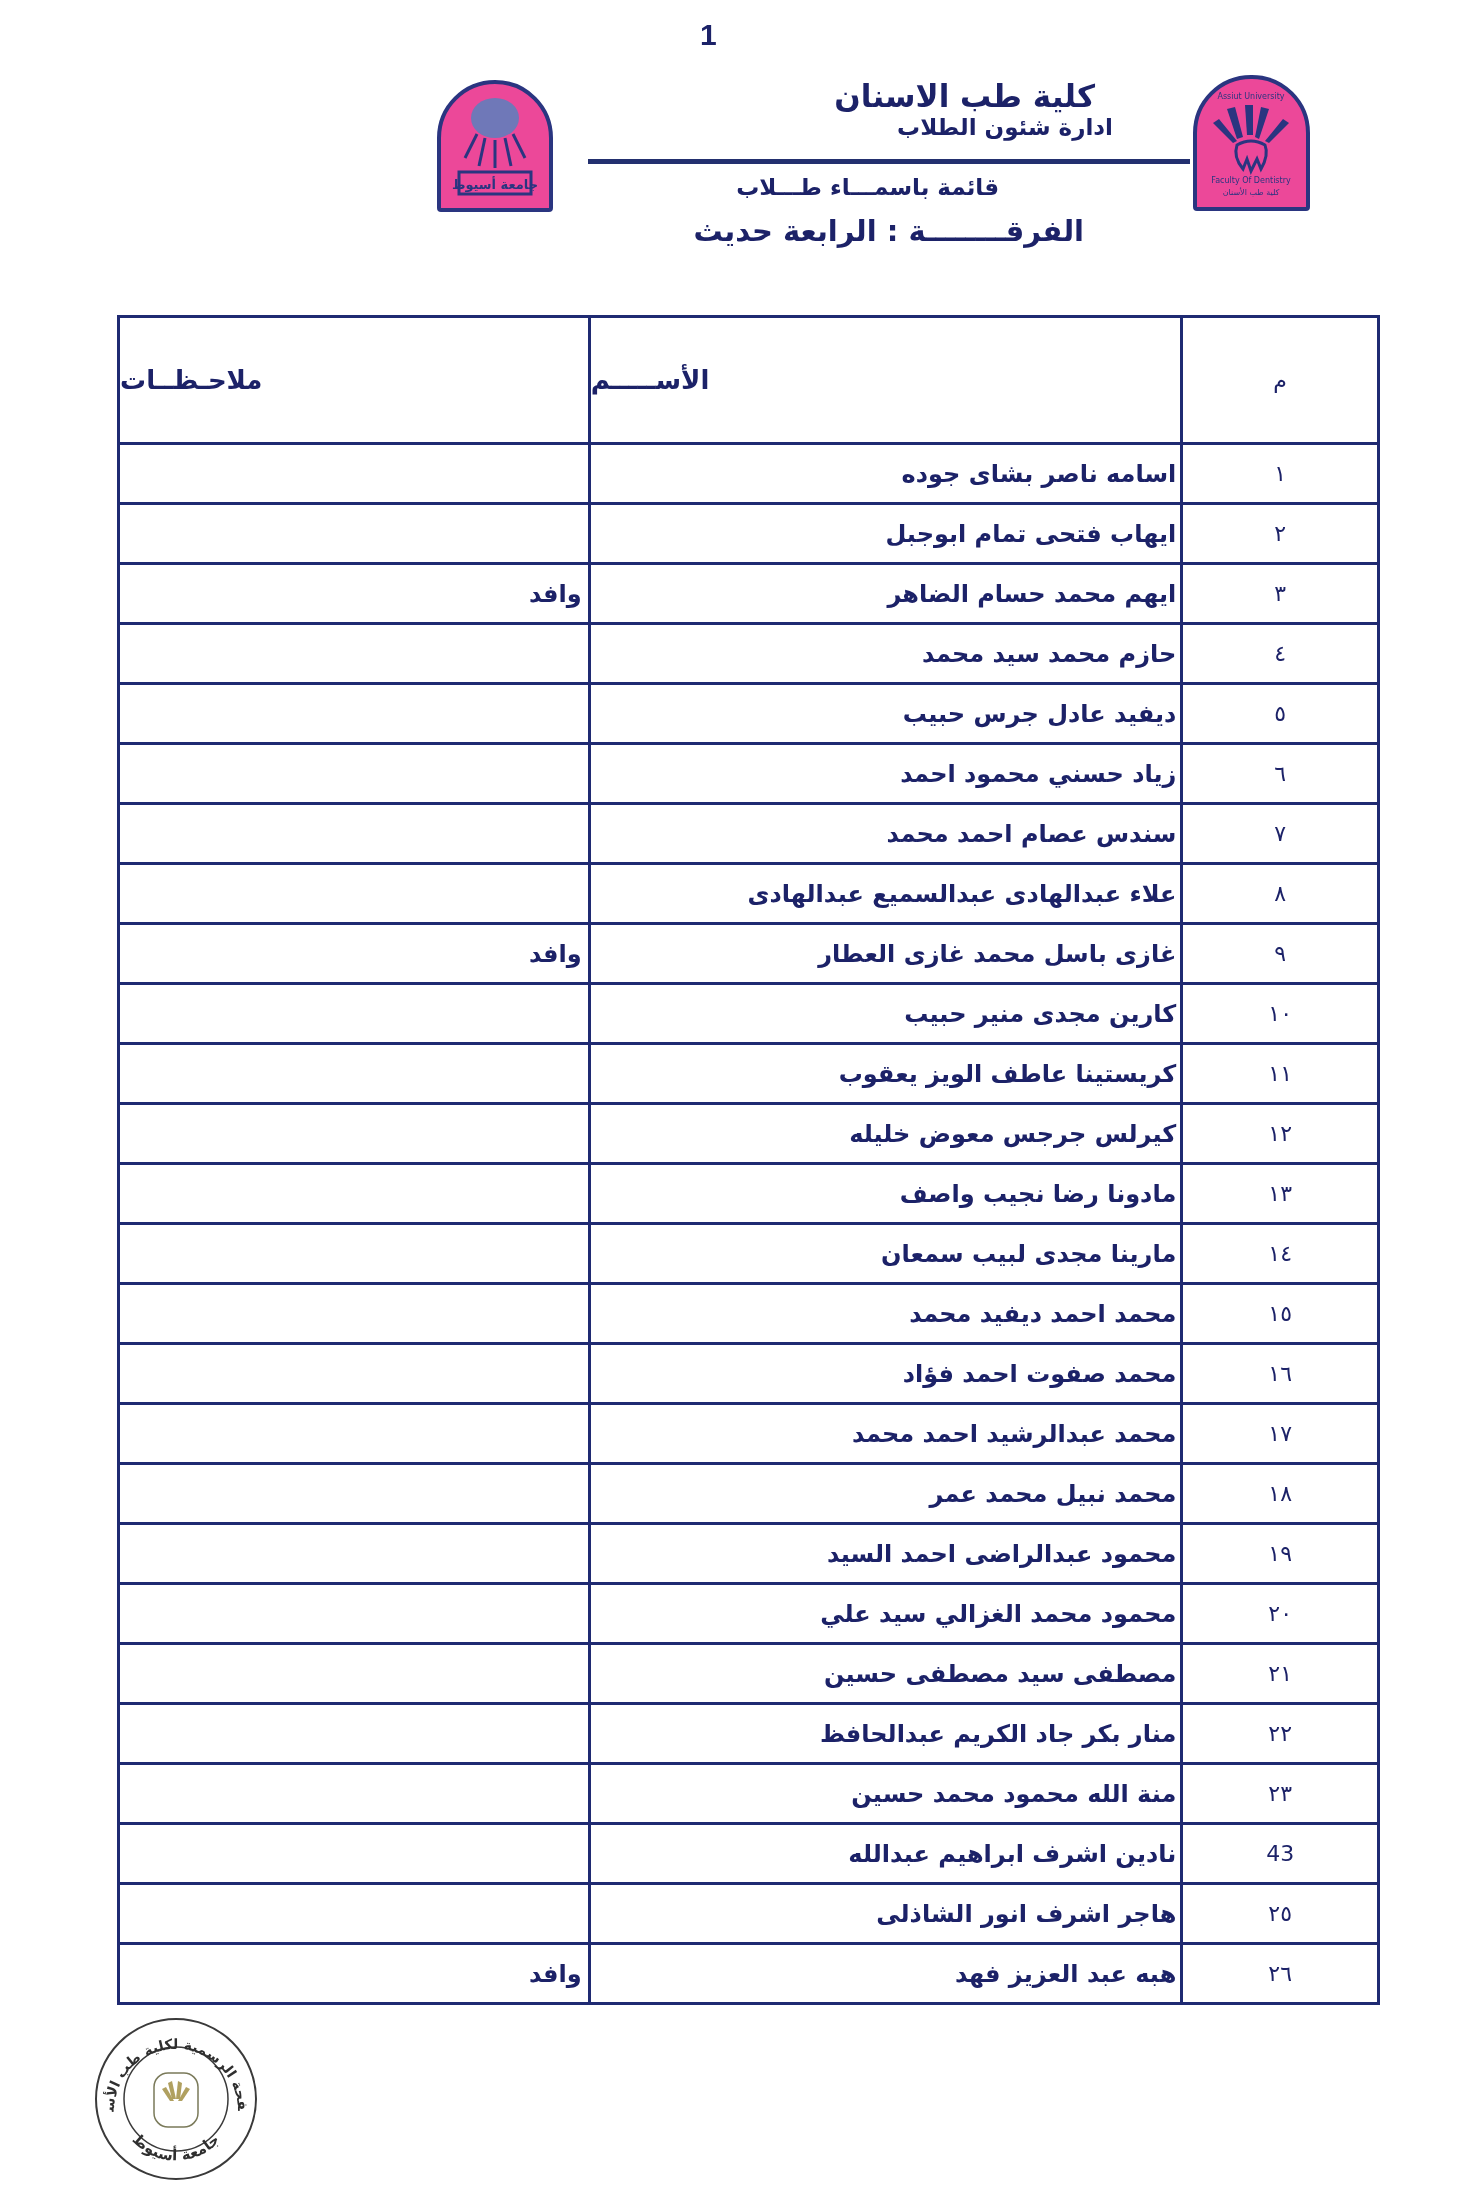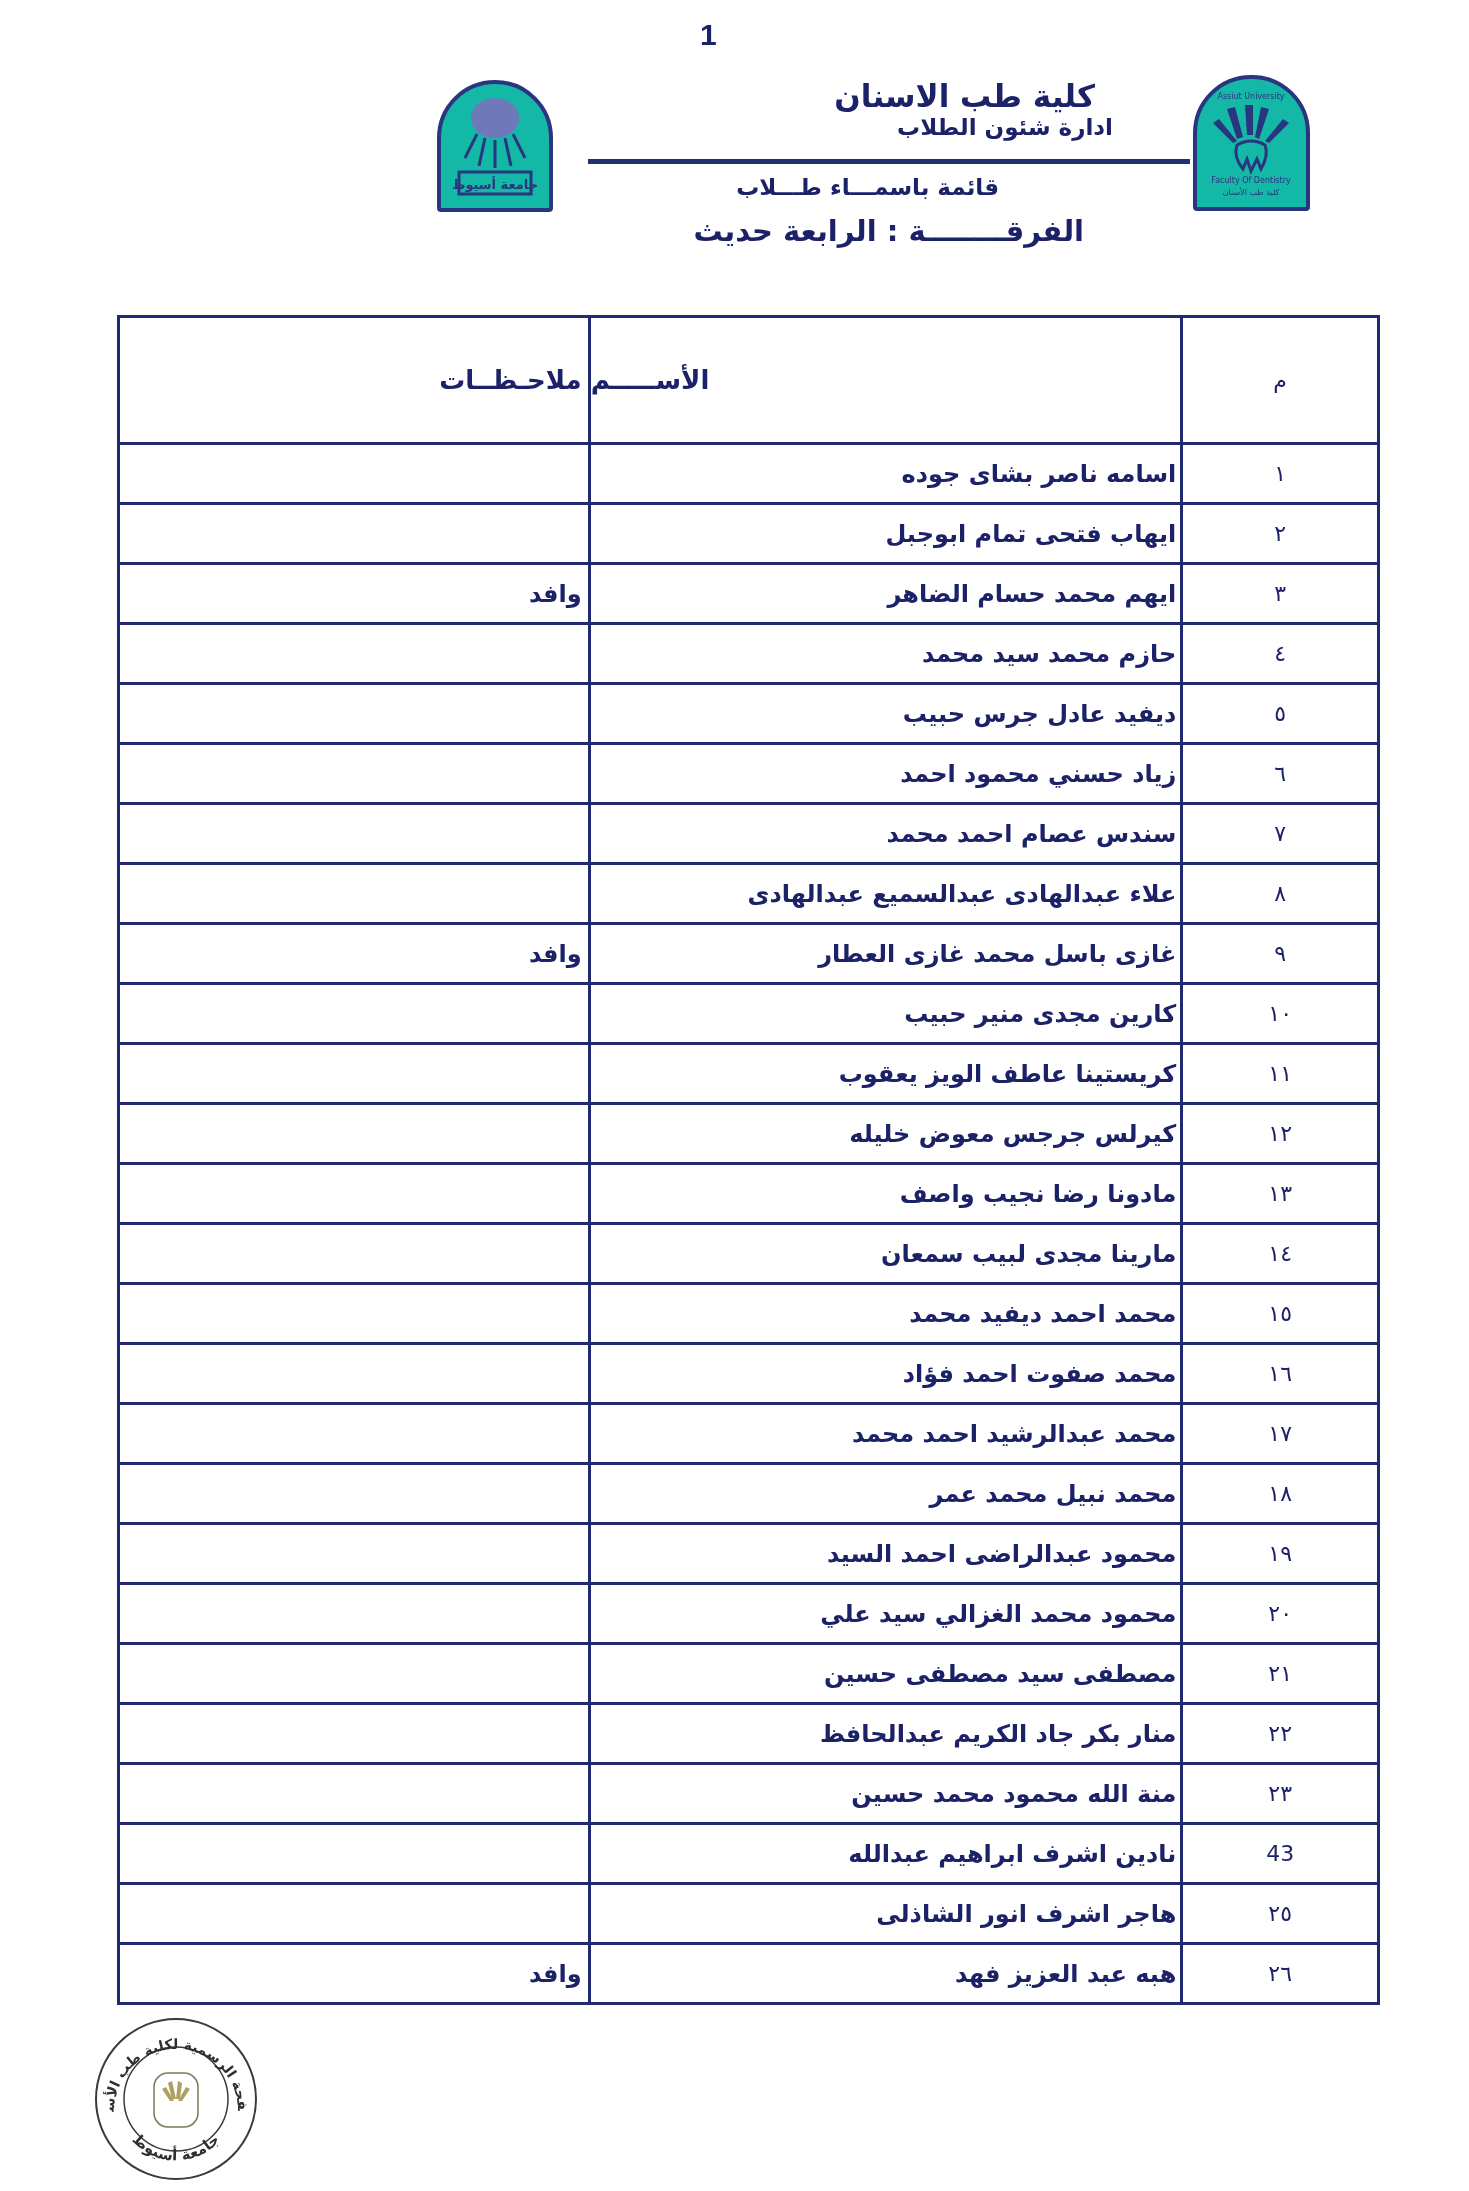--- a/index.html
+++ b/index.html
@@ -6,21 +6,21 @@
   body { width: 1469px; height: 2191px; position: relative; overflow: hidden;
          font-family: "DejaVu Sans", sans-serif; color: #1c2268; }
   .abs { position: absolute; }
   .page-num { left: 700px; top: 18px; font-size: 30px; font-weight: bold; font-family: "Liberation Sans", sans-serif; }
   .hdr { direction: rtl; text-align: right; font-weight: bold; white-space: nowrap; }
   .h1 { right: 374px; top: 78px; font-size: 31px; text-align: center; }
   .h2 { right: 356px; top: 114px; font-size: 23px; }
   .rule { left: 588px; top: 159px; width: 602px; height: 5px; background: #23306f; }
   .h3 { right: 470px; top: 174px; font-size: 23px; }
   .h4 { right: 385px; top: 214px; font-size: 29px; }
-  .logo { border: 4px solid #2a3580; border-radius: 58px 58px 4px 4px; box-sizing: border-box; background: #14b8a6; }
+  .logo { border: 4px solid #2a3580; border-radius: 58px 58px 4px 4px; box-sizing: border-box; background: #ec4899; }
   .logo-left { left: 437px; top: 80px; width: 116px; height: 132px; }
   .logo-right { left: 1193px; top: 75px; width: 117px; height: 136px; }
   .logo svg { width: 100%; height: 100%; display: block; }
   table.roster { position: absolute; left: 117px; top: 315px; width: 1263px;
                  border-collapse: collapse; direction: rtl; }
   table.roster td, table.roster th { border: 3px solid #1f2a72; padding: 0; }
   table.roster th { height: 124px; font-size: 26px; font-weight: bold; }
   table.roster th.num-h { font-weight: normal; font-size: 24px; }
   table.roster td { height: 57px; font-size: 24px; font-weight: bold; }
   .c-num { width: 196px; text-align: center; font-weight: normal !important; font-size: 22px !important; }
@@ -69,21 +69,21 @@
 <div class="abs hdr h2">ادارة شئون الطلاب</div>
 <div class="abs rule"></div>
 <div class="abs hdr h3">قائمة باسمـــاء طـــلاب</div>
 <div class="abs hdr h4">الفرقــــــــة   :  الرابعة حديث</div>
 
 <table class="roster">
   <thead>
     <tr>
       <th class="c-num num-h">م</th>
       <th class="c-name" style="text-align:left">الأســـــم</th>
-      <th class="c-note" style="text-align:right">ملاحـظــات</th>
+      <th class="c-note" style="text-align:left">ملاحـظــات</th>
     </tr>
   </thead>
   <tbody id="roster-body">
       <tr>
         <td class="c-num">١</td>
         <td class="c-name">اسامه ناصر بشاى جوده</td>
         <td class="c-note"></td>
       </tr>
       <tr>
         <td class="c-num">٢</td>

